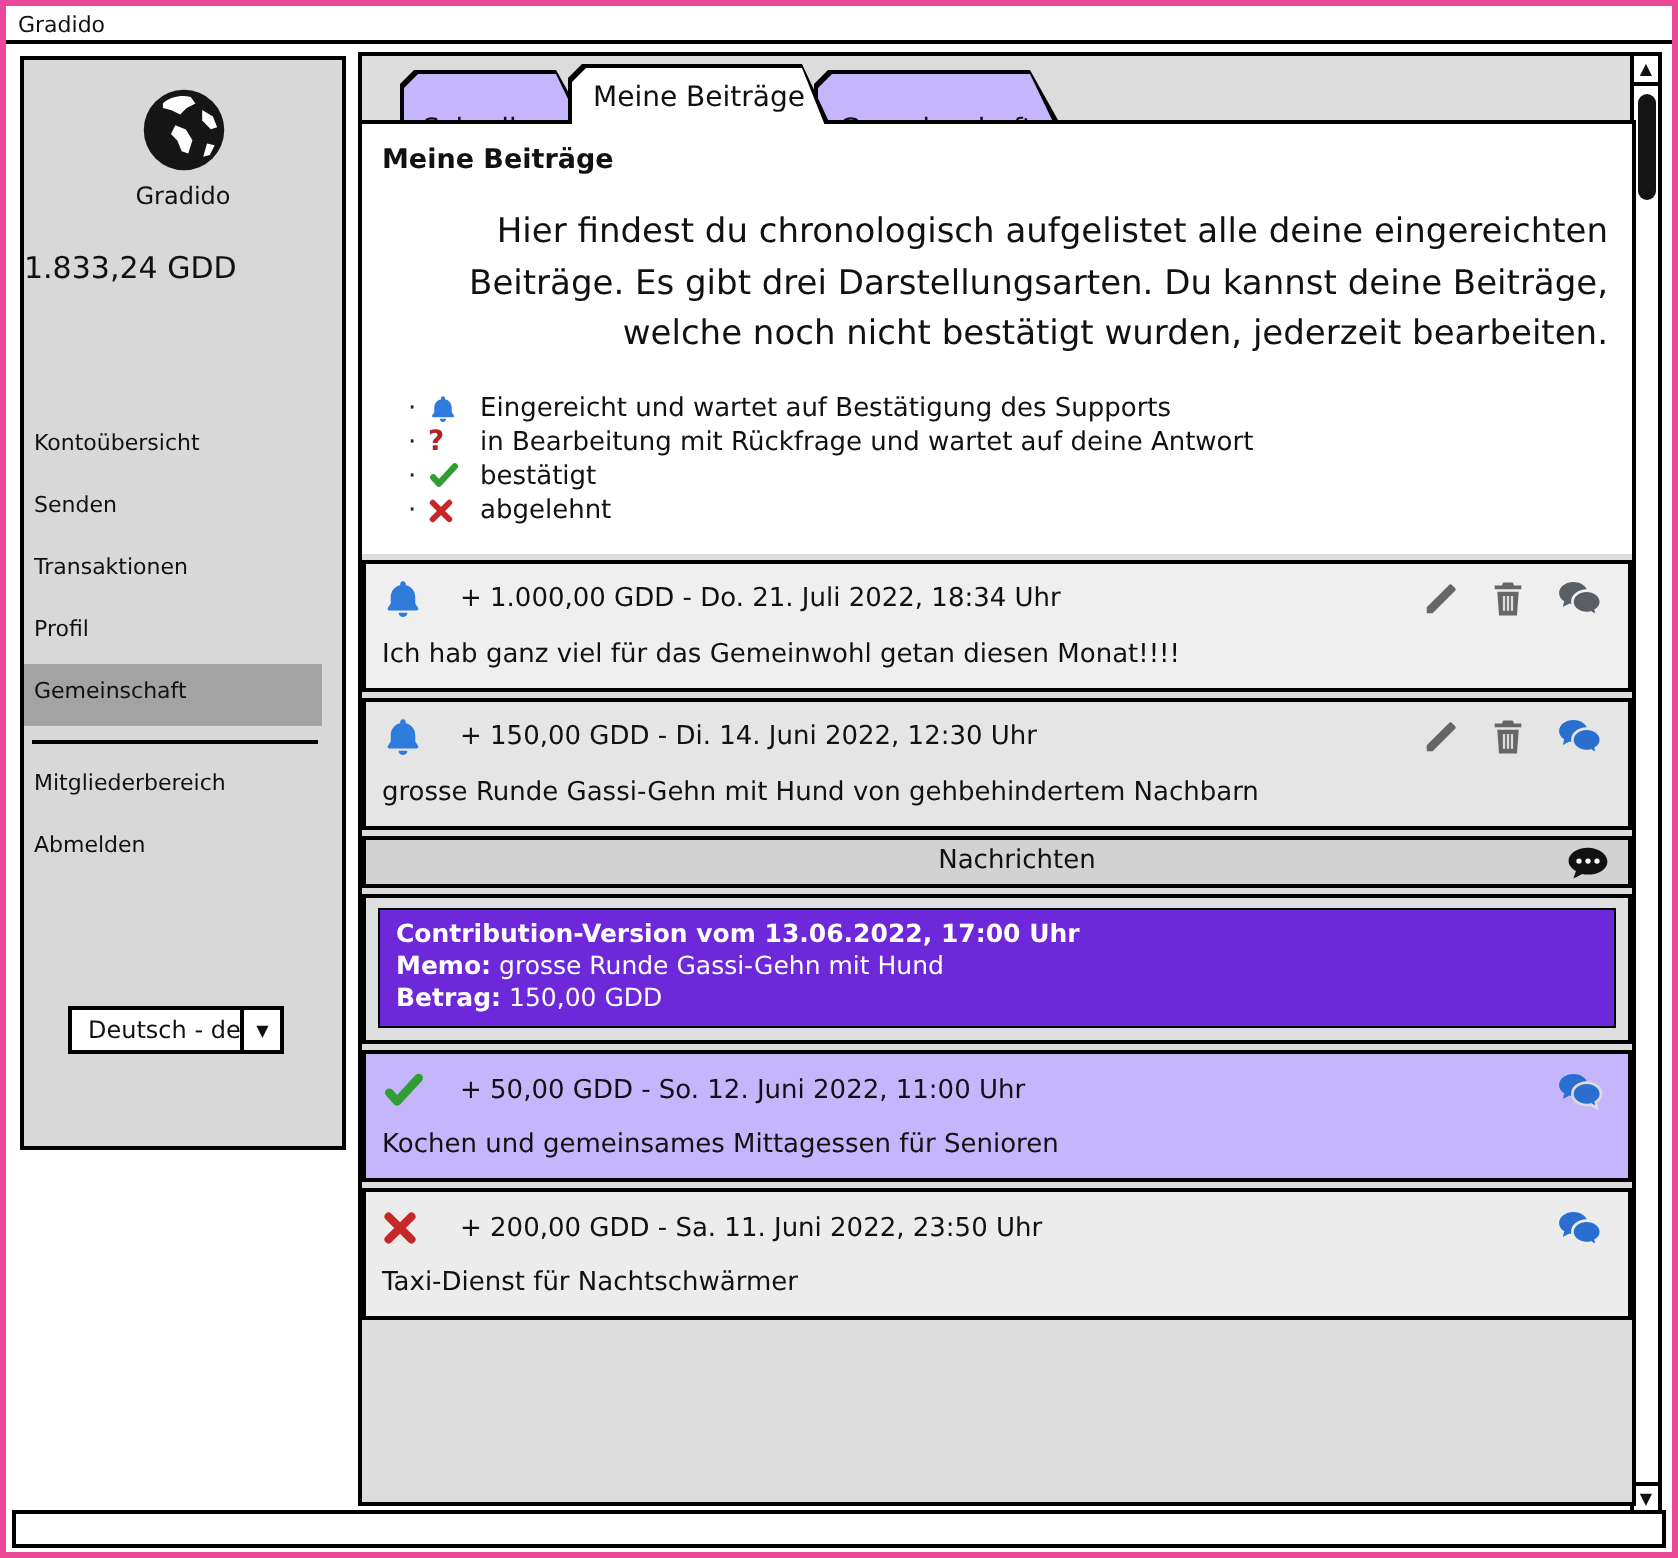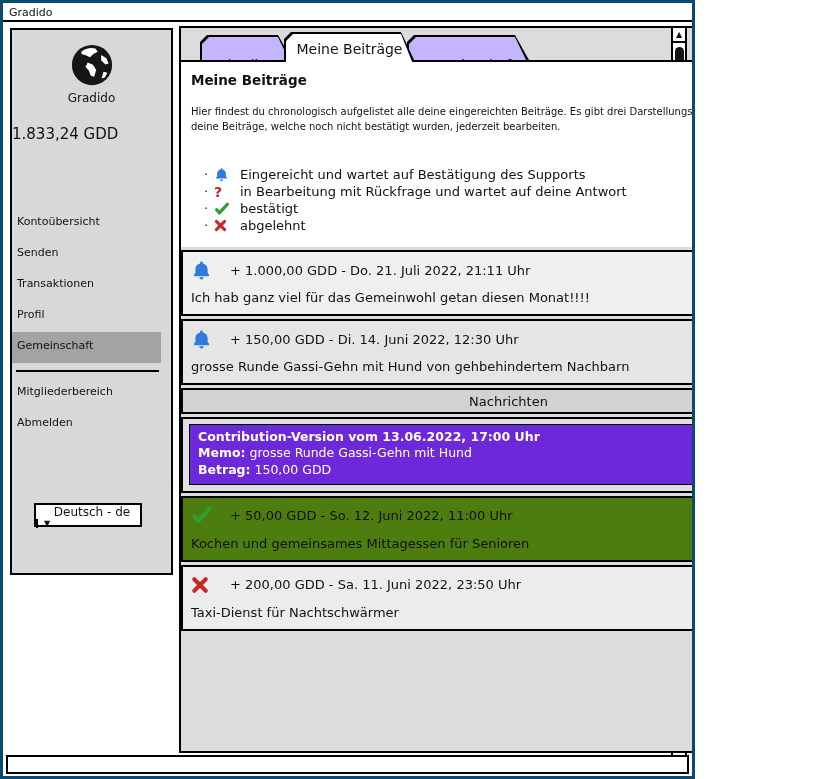--- a/index.html
+++ b/index.html
@@ -1,20 +1,20 @@
 <!DOCTYPE html>
 <html><head>
 <meta charset="utf-8">
 <style>
   * { margin:0; padding:0; box-sizing:border-box; }
   html,body { width:839px; height:779px; }
   body { font-family:"DejaVu Sans", sans-serif; background:#fff; color:#111; }
   #window {
-    position:relative; width:695px; height:779px; background:#fff;
-    border:3px solid #0c4a6e; overflow:hidden;
+    position:relative; width:839px; height:779px; background:#fff;
+    border:3px solid #ec4899; overflow:hidden;
   }
   
   .titlebar {
     position:absolute; top:0; left:0; right:0; height:19px;
     border-bottom:2px solid #000; background:#fff;
     font-size:11px; padding:3px 0 0 6px;
   }
   
   .sidebar {
     position:absolute; left:7px; top:25px; width:163px; height:547px;
@@ -24,21 +24,20 @@
   .logo-label { text-align:center; font-size:12px; margin-top:3px; }
   .balance { font-size:15px; margin-top:20px; }
   .menu { position:absolute; top:178px; left:0; right:0; }
   .menu-item { font-size:11px; padding:7px 4px 7px 5px; height:31px; cursor:default; }
   .menu-item.selected { background:#a3a3a3; margin-right:10px; }
   .side-divider { border:none; border-top:2px solid #000; margin:7px 12px 6px 4px; }
   .lang-select {
     position:absolute; left:22px; bottom:46px; width:108px; height:24px;
     background:#fff; border:2px solid #000; display:flex; align-items:center;
     font-size:12px;
-    flex-direction:column;
   }
   .lang-select .val { padding-left:8px; flex:1; white-space:nowrap; }
   .lang-select .arrow-box {
     width:20px; align-self:stretch; border-left:2px solid #000;
     display:flex; align-items:center; justify-content:center; font-size:8px;
   }
   
   .tabstrip {
     position:absolute; left:176px; top:23px; width:639px; height:34px;
     background:#dcdcdc; border:2px solid #000; border-bottom:none;
@@ -53,31 +52,31 @@
     clip-path:polygon(0 7px, 7px 0, calc(100% - 12px) 0, 100% 100%, 0 100%);
   }
   .tab.active .tab-inner { background:#fff; padding-top:7px; }
   
   .panel {
     position:absolute; left:176px; top:57px; width:639px; height:693px;
     background:#dcdcdc; border:2px solid #000; z-index:1;
   }
   .intro { background:#fff; padding:10px 12px 13px 10px; }
   .intro h1 { font-size:13.5px; font-weight:bold; margin-bottom:16px; }
-  .intro p { font-size:10px; line-height:1.5; max-width:614px; margin-bottom:32px; }
+  .intro p { font-size:17px; line-height:1.5; max-width:614px; margin-bottom:15px;text-align:right; }
   .legend { margin-left:13px; }
   .legend-item { display:flex; align-items:center; height:17px; font-size:13px; }
   .legend-item .dot { width:10px; color:#222; font-size:13px; }
   .legend-item .lic { width:26px; display:flex; align-items:center; }
   .qmark { font-weight:800; color:#b42222; font-size:14px; }
   
   .row { border:2px solid #000; margin-top:3px; }
   .row.bg1 { background:#efefef; }
   .row.bg2 { background:#e5e5e5; }
-  .row.bg3 { background:#4d7c0f; }
+  .row.bg3 { background:#c4b5fd; }
   .row.bg4 { background:#ececec; }
   .row-head { display:flex; align-items:center; padding:7px 12px 1px 8px; height:30px; }
   .row-head .status { width:24px; display:flex; align-items:center; }
   .row-head .amount { margin-left:15px; font-size:13px; }
   .row-actions { margin-left:auto; display:flex; gap:15px; align-items:center; }
   .row-memo { padding:8px 8px 9px 8px; font-size:13px; }
   
   .msg-header {
     border:2px solid #000; margin-top:3px; background:#d2d2d2; height:26px;
     display:flex; align-items:center; position:relative;
@@ -203,21 +202,21 @@
       </div>
     </div>
 
     <div class="row bg1">
       <div class="row-head">
         <span class="status">
           <svg width="21" height="21" viewBox="0 0 24 24" fill="#2e7bdb">
               <path d="M12 1.8c.9 0 1.6.7 1.6 1.6v.7c3.2.7 5.4 3.4 5.4 6.8v3.7l1.7 2.6c.3.6-.1 1.3-.7 1.3H4c-.6 0-1-.7-.7-1.3l1.7-2.6v-3.7c0-3.4 2.2-6.1 5.4-6.8v-.7c0-.9.7-1.6 1.6-1.6zM9.5 19.8h5a2.5 2.5 0 0 1-5 0z"></path>
             </svg>
         </span>
-        <span class="amount">+ 1.000,00 GDD -  Do. 21. Juli 2022, 21:11 Uhr</span>
+        <span class="amount">+ 1.000,00 GDD -  Do. 21. Juli 2022, 18:34 Uhr</span>
         <span class="row-actions">
           <span>
             <svg width="19" height="19" viewBox="0 0 20 20" fill="#666">
                 <path d="M2.5 14.4v3.1h3.1L16 7.1l-3.1-3.1L2.5 14.4zm15-8.8c.3-.3.3-.9 0-1.2l-1.9-1.9c-.3-.3-.9-.3-1.2 0l-1.5 1.5 3.1 3.1 1.5-1.5z"></path>
               </svg>
           </span>
           <span>
             <svg width="18" height="19" viewBox="0 0 20 22" fill="#666">
                 <path d="M7.3 1.5h5.4l.9 1.7h4.1v2.2H2.3V3.2h4.1l.9-1.7zM3.8 6.8h12.4l-1 13.7H4.8L3.8 6.8z"></path>
                 <path d="M7.7 9.3v8.5M10 9.3v8.5M12.3 9.3v8.5" stroke="#dedede" stroke-width="1.3" fill="none"></path>

